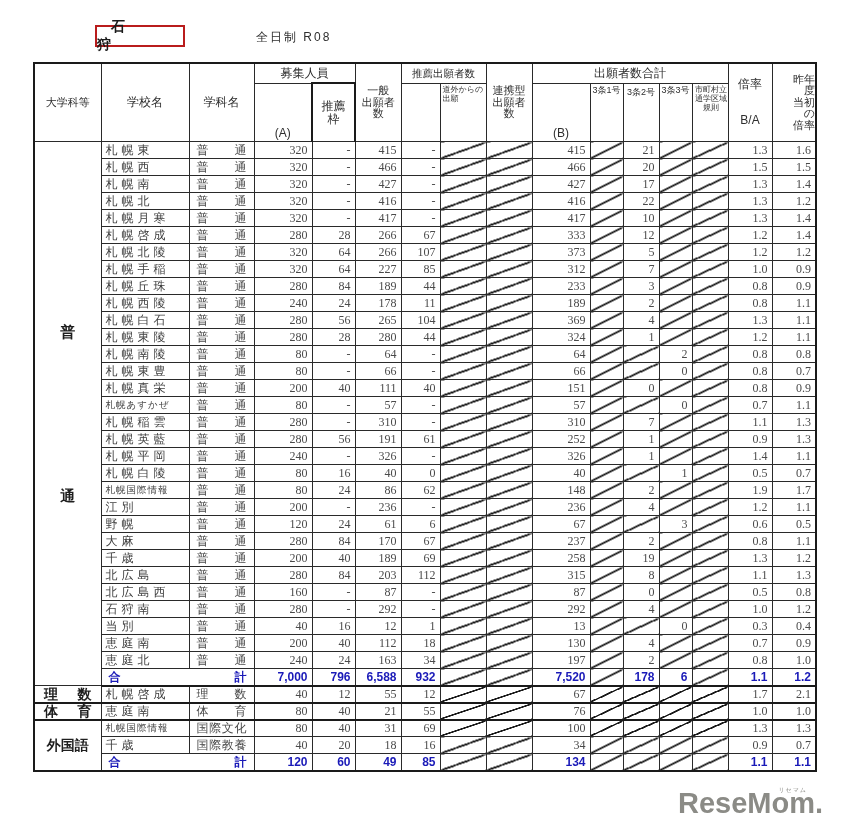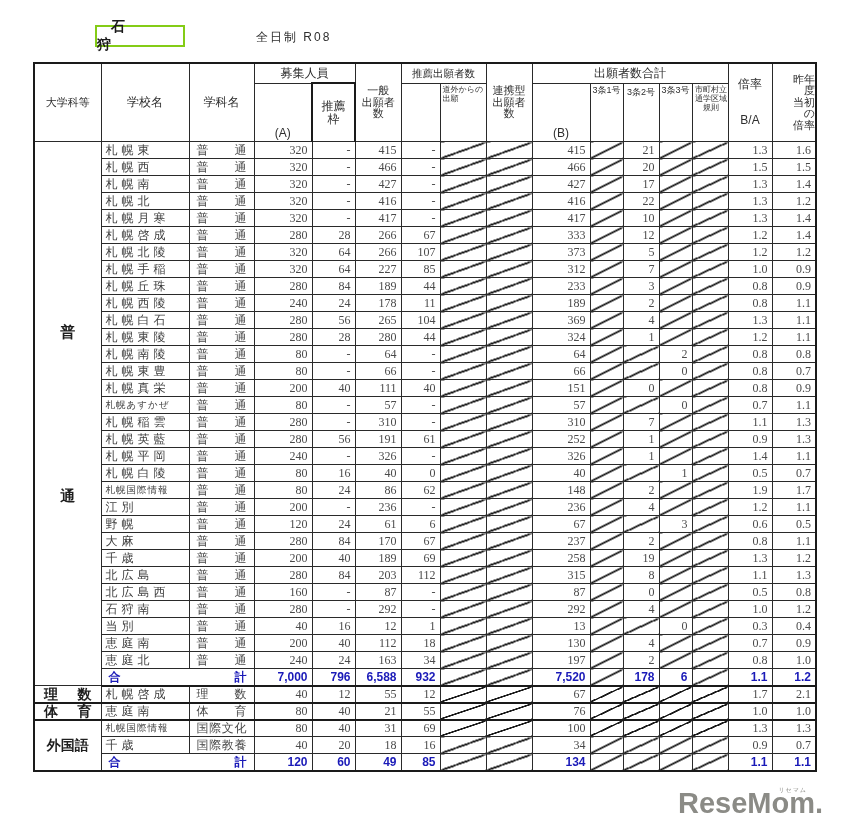--- a/index.html
+++ b/index.html
@@ -2,21 +2,21 @@
 <html><head>
 <meta charset="utf-8">
 <style>
   * { margin: 0; padding: 0; box-sizing: border-box; }
   html, body { width: 849px; height: 828px; background: #fff; overflow: hidden;
     font-family: "Liberation Sans", sans-serif; color: #3c3c3c; }
   #stage { position: relative; width: 849px; height: 828px; background: #fff; }
 
   
   .title-box { position: absolute; left: 95px; top: 25px; width: 90px; height: 22px;
-    border: 2px solid #84cc16; display: flex; align-items: center; justify-content: center;
+    border: 2px solid #b91c1c; display: flex; align-items: center; justify-content: center;
     font-weight: bold; font-size: 14px; letter-spacing: 14px; text-indent: 14px; color: #1a1a1a; }
   .subtitle { position: absolute; left: 256px; top: 29px; font-size: 12px; color: #2e2e2e; letter-spacing: 2px; }
 
   
   .tbl-wrap { position: absolute; left: 33px; top: 62px; }
   table { border-collapse: collapse; table-layout: fixed; width: 782px; border: 2px solid #1a1a1a; }
   th, td { border: 1px solid #2a2a2a; overflow: hidden; line-height: 1.05; }
   thead th { font-weight: normal; color: #2e2e2e; font-size: 12px; text-align: center; vertical-align: middle; white-space: pre-line; }
   thead .tiny { font-size: 8px; line-height: 1.15; }
   thead .mini { font-size: 9px; }

